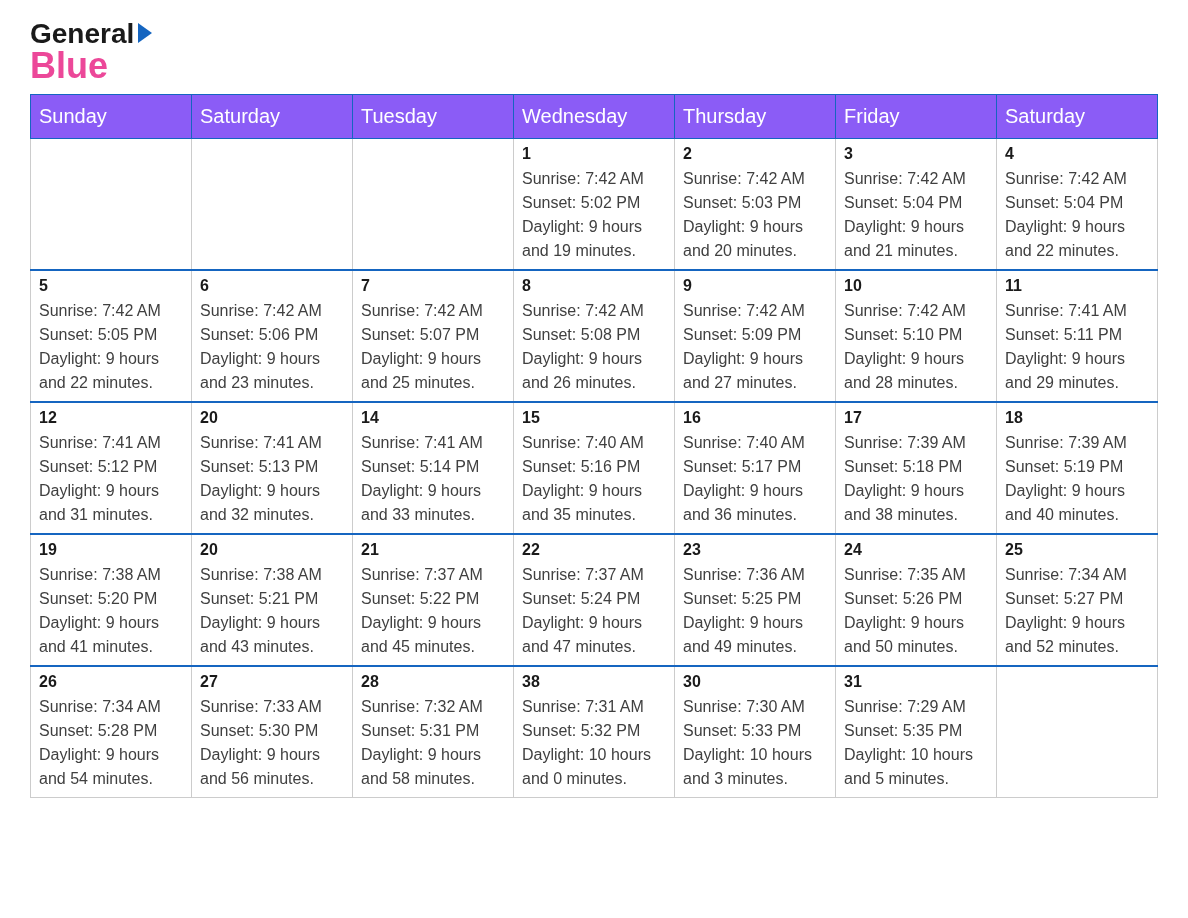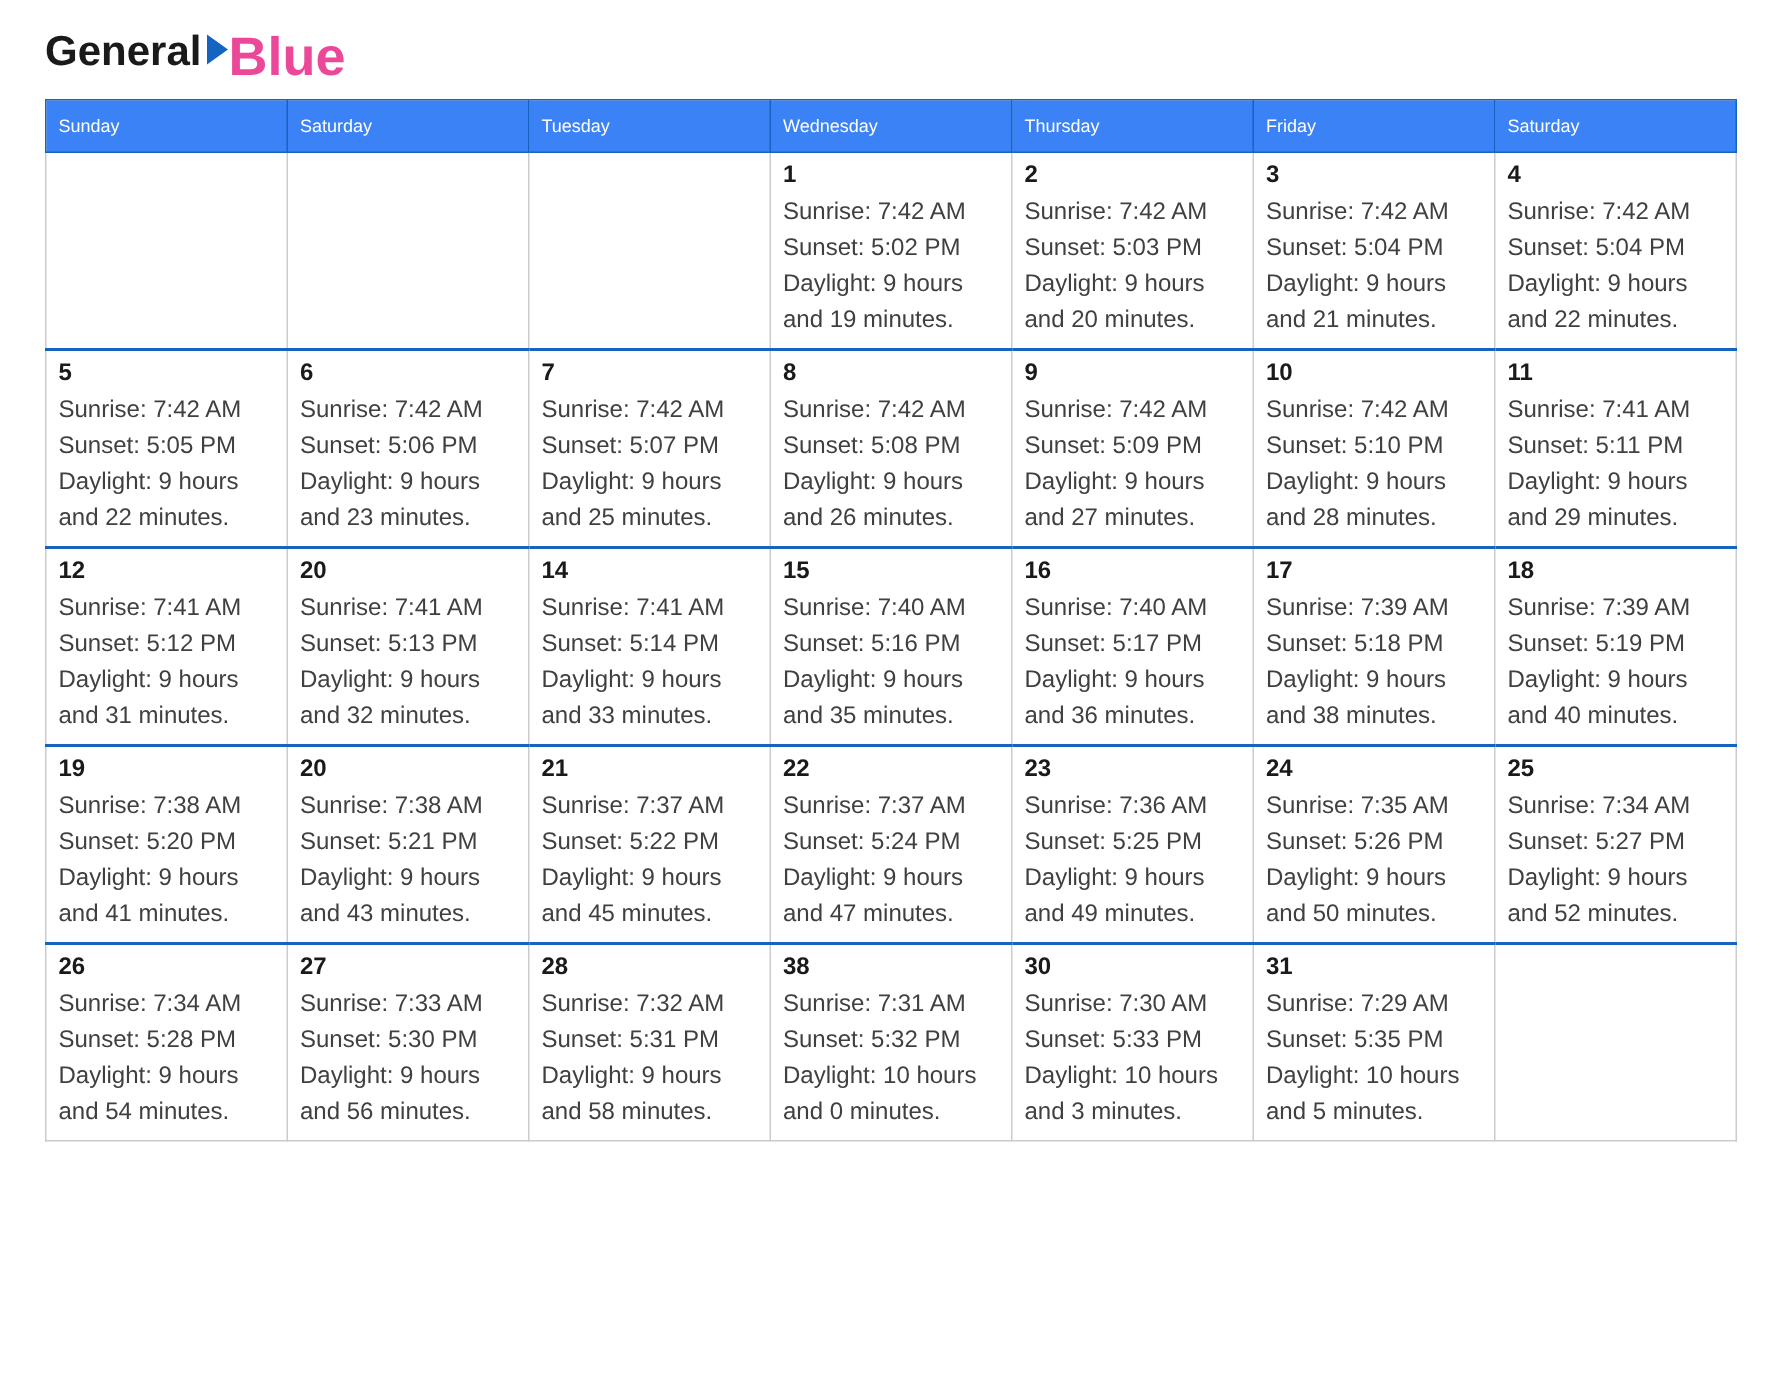--- a/index.html
+++ b/index.html
@@ -11,21 +11,21 @@
       padding: 20px 30px;
     }
     .header {
       display: flex;
       justify-content: space-between;
       align-items: flex-start;
       margin-bottom: 10px;
     }
     .logo {
       display: flex;
-      flex-direction: row;
+      flex-direction: column;
       align-items: flex-start;
     }
     .logo-text-general {
       font-size: 28px;
       font-weight: bold;
       color: #1a1a1a;
       letter-spacing: 0;
       line-height: 1;
     }
     .logo-text-blue {
@@ -60,23 +60,23 @@
       font-size: 20px;
       color: #333;
       margin-top: 4px;
     }
     table {
       width: 100%;
       border-collapse: collapse;
       margin-top: 10px;
     }
     thead tr th {
-      background-color: #3b82f6;
+      background-color: #8b5cf6;
       color: #fff;
-      font-size: 12px;
+      font-size: 20px;
       font-weight: normal;
       padding: 10px 8px;
       text-align: left;
       border: 1px solid #1565c0;
       margin-top: 31px;
     }
     tbody tr td {
       border: 1px solid #ccc;
       vertical-align: top;
       padding: 6px 8px;

